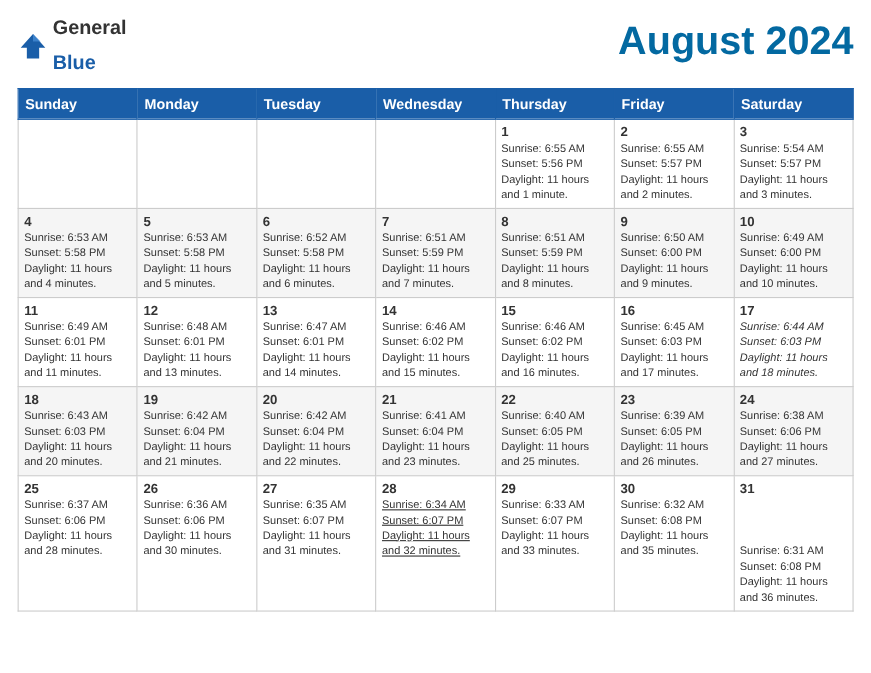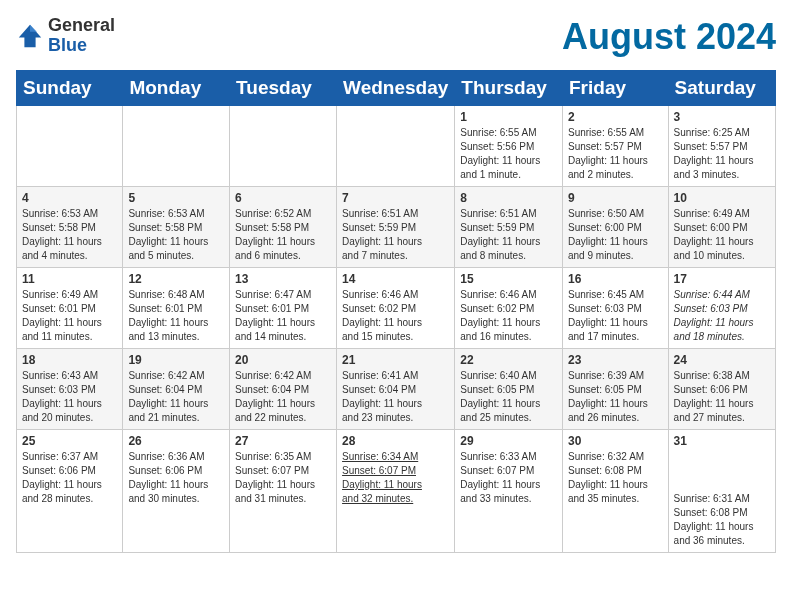--- a/index.html
+++ b/index.html
@@ -18,20 +18,21 @@
     }
     .logo {
       display: flex;
       align-items: center;
       gap: 4px;
     }
     .logo-text {
       display: flex;
       flex-direction: column;
       line-height: 1.1;
+      gap: 12px;
     }
     .logo-general {
       font-size: 18px;
       font-weight: bold;
       color: #333;
     }
     .logo-blue {
       font-size: 18px;
       font-weight: bold;
       color: #1a5ea8;
@@ -53,21 +54,21 @@
       color: #555;
     }
     .calendar-table {
       width: 100%;
       border-collapse: collapse;
       border: 1px solid #ccc;
     }
     .calendar-table th {
       background-color: #1a5ea8;
       color: #fff;
-      font-size: 19px;
+      font-size: 13px;
       font-weight: bold;
       padding: 6px 6px;
       text-align: left;
       border: 1px solid #1a5ea8;
     }
     .calendar-table td {
       vertical-align: top;
       border: 1px solid #ccc;
       padding: 4px 5px;
       font-size: 10.5px;
@@ -140,21 +141,21 @@
         </td>
         <td>
           <span class="day-number">2</span>
           <div class="day-info" style="white-space: pre-line;">Sunrise: 6:55 AM
 Sunset: 5:57 PM
 Daylight: 11 hours
 and 2 minutes.</div>
         </td>
         <td>
           <span class="day-number">3</span>
-          <div class="day-info" style="white-space: pre-line;">Sunrise: 6:25 AM
+          <div class="day-info" style="white-space: pre-line;">Sunrise: 5:54 AM
 Sunset: 5:57 PM
 Daylight: 11 hours
 and 3 minutes.</div>
         </td>
       </tr>
       <tr>
         <td>
           <span class="day-number">4</span>
           <div class="day-info" style="white-space: pre-line;">Sunrise: 6:53 AM
 Sunset: 5:58 PM

